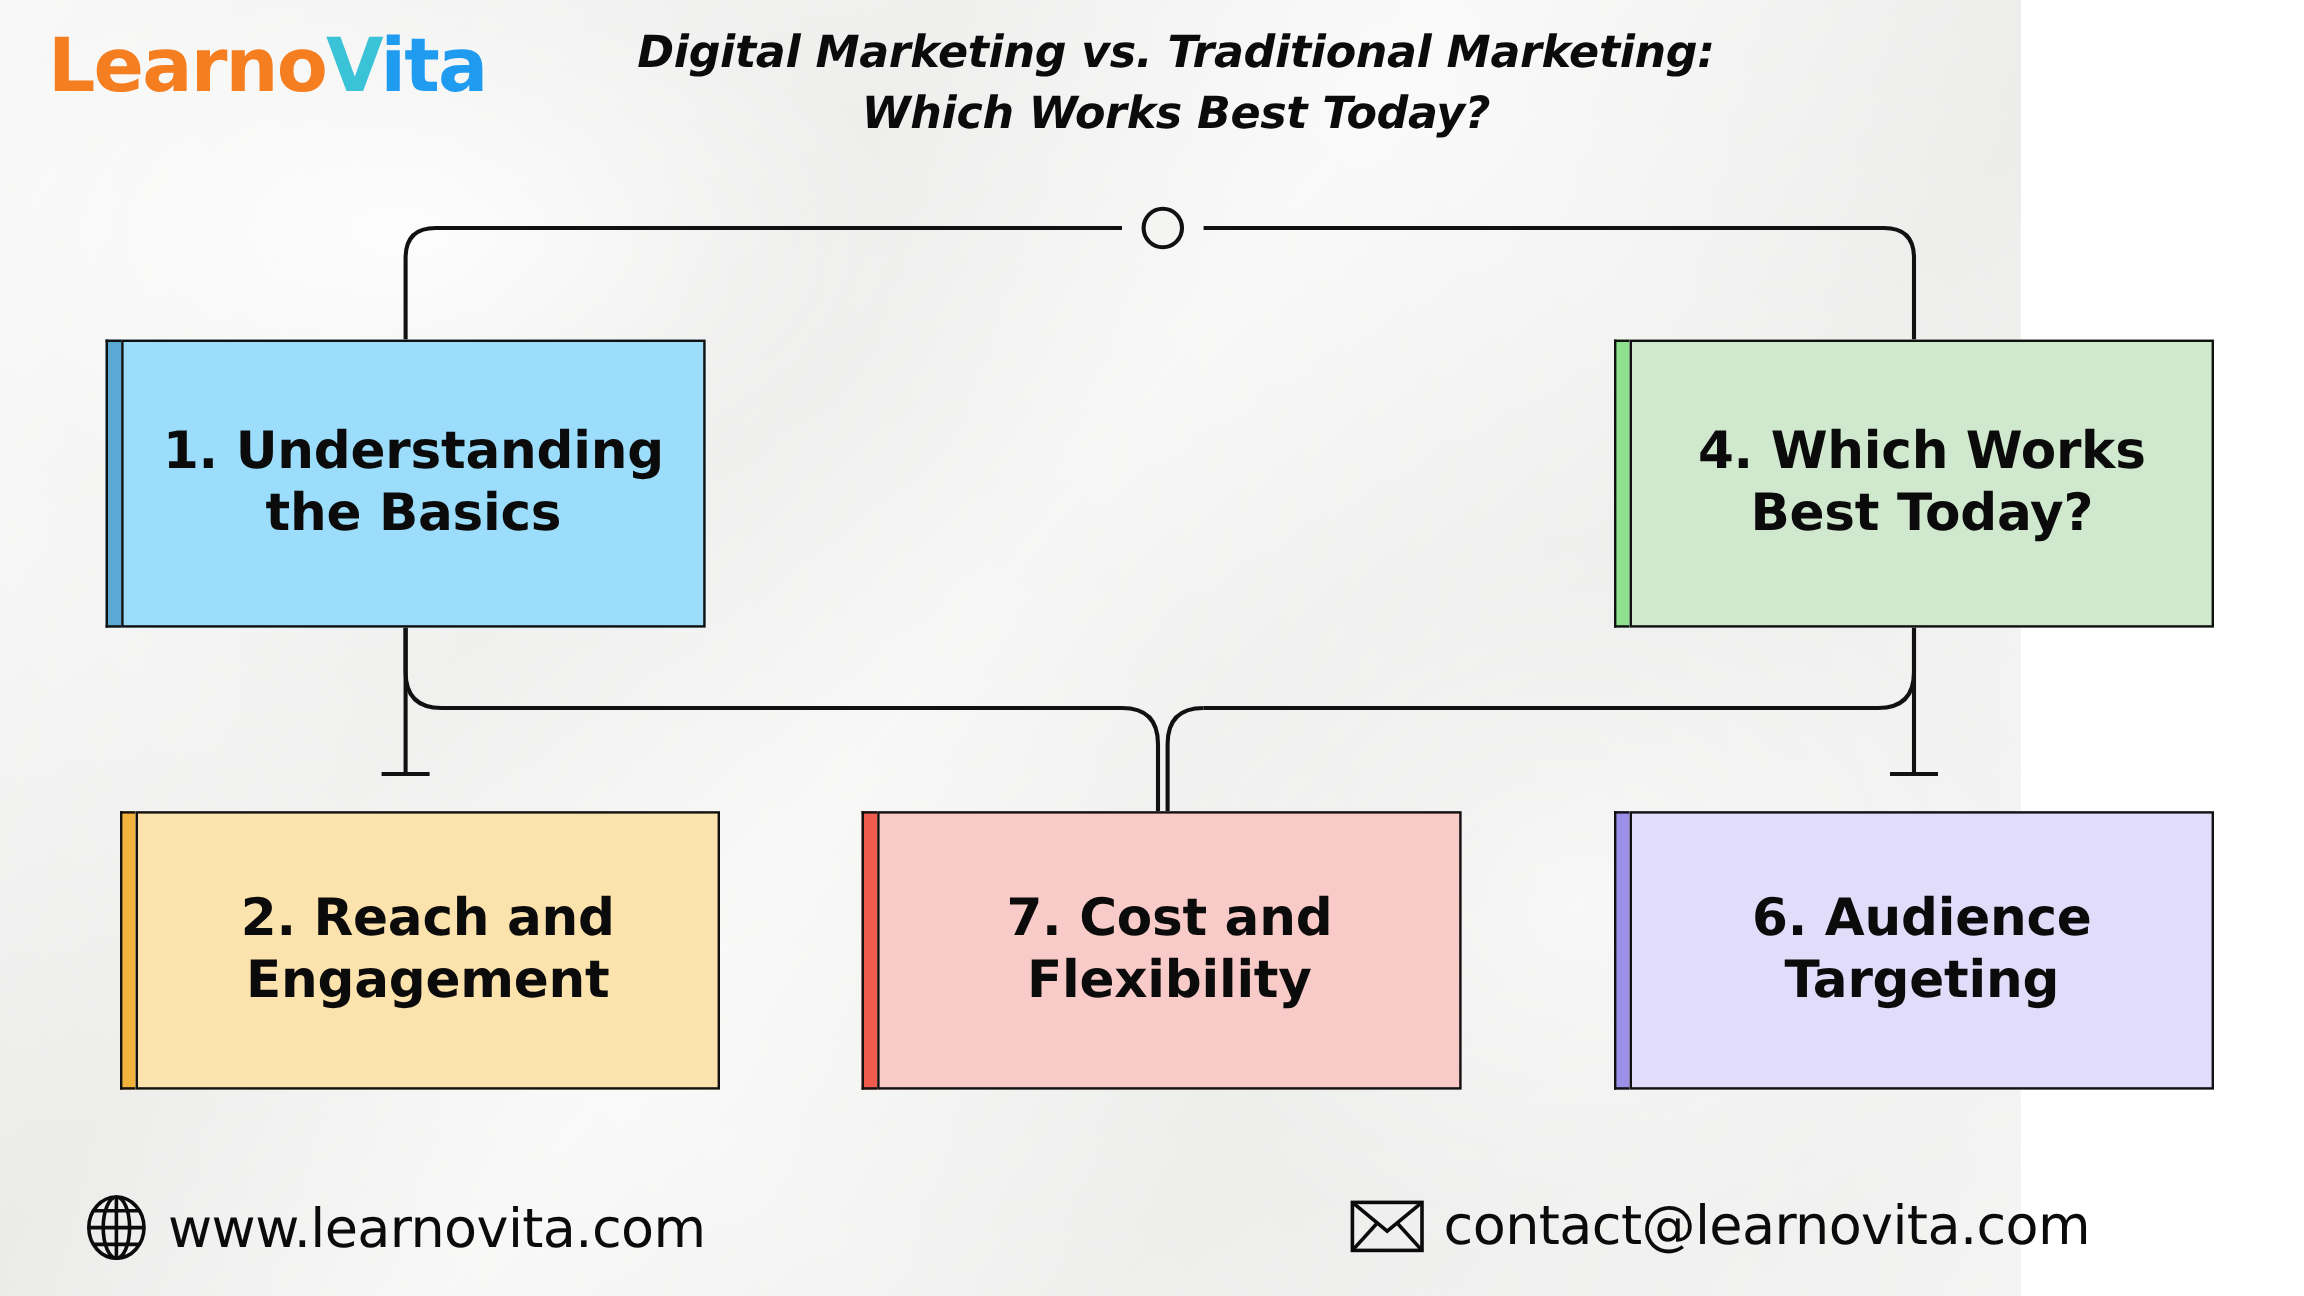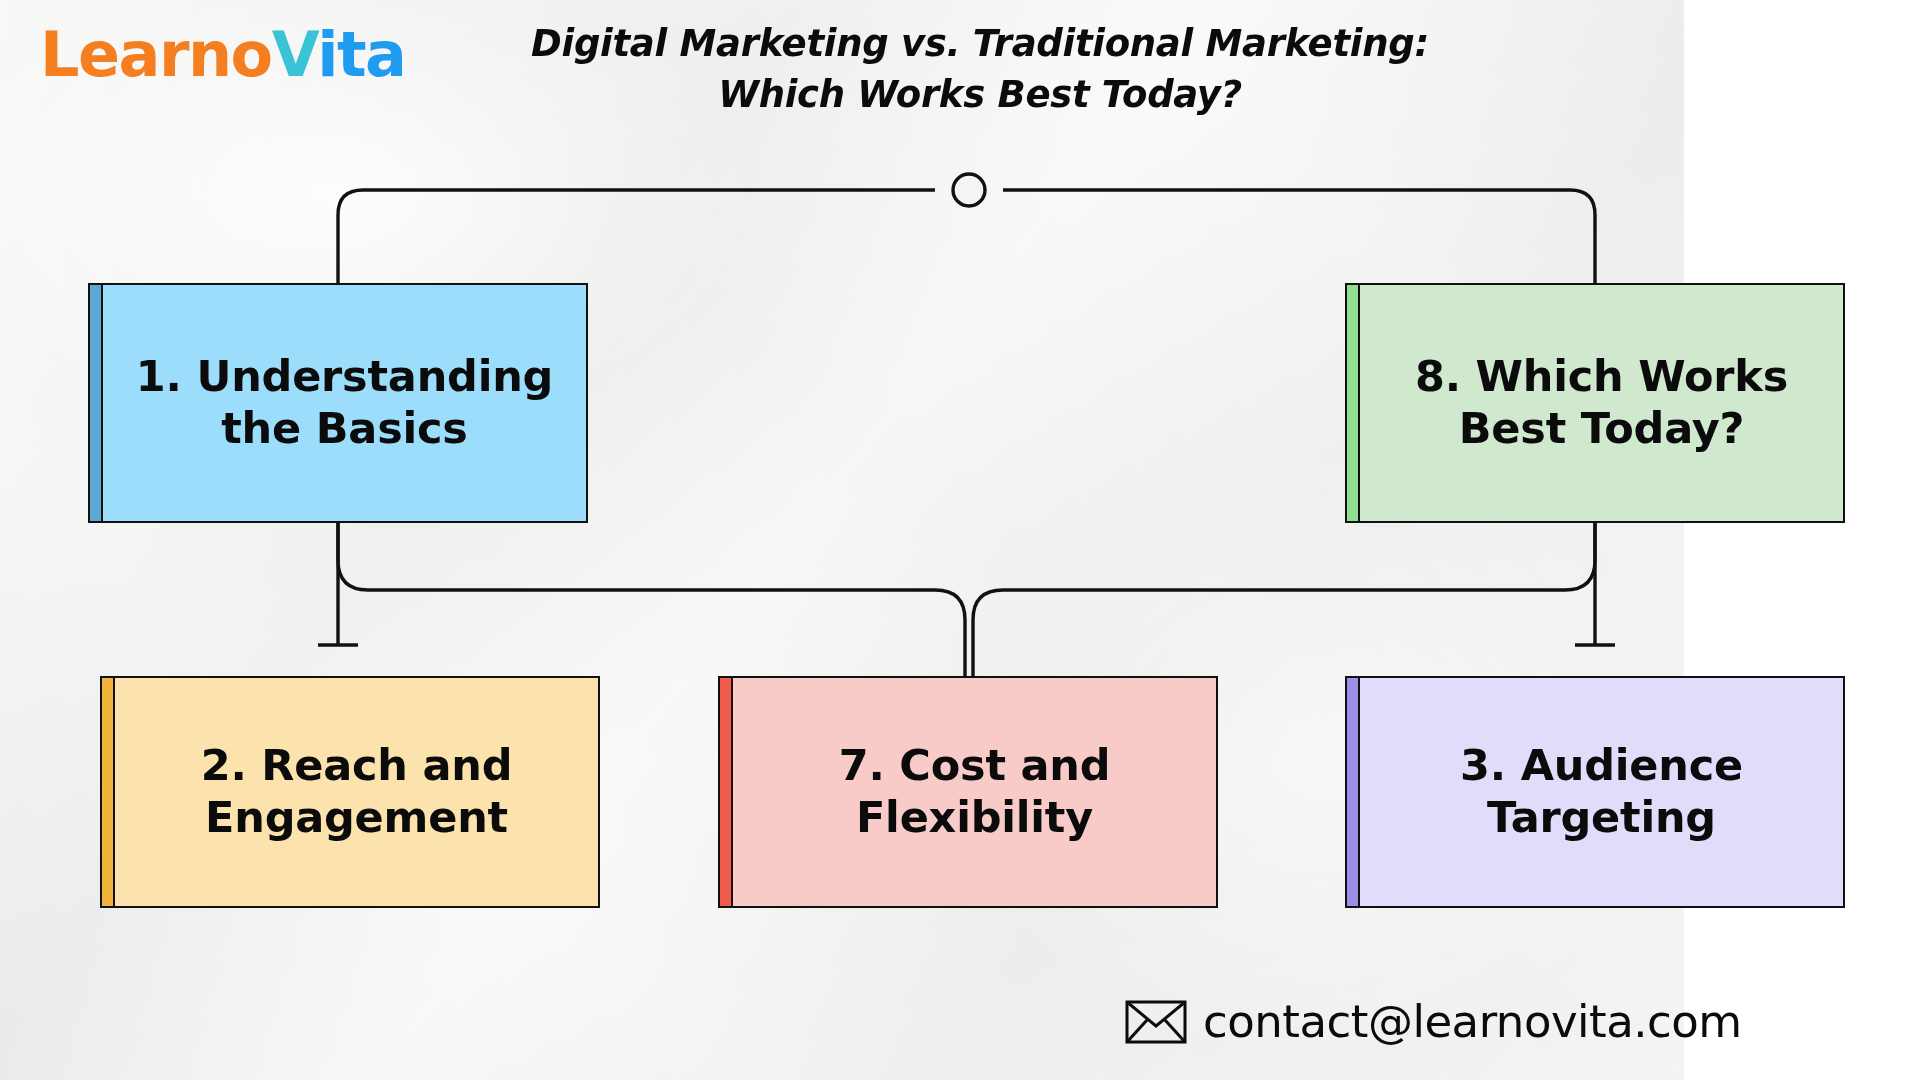--- a/index.html
+++ b/index.html
@@ -157,21 +157,21 @@
     <div class="accent" style="background: rgb(91, 168, 212);"></div>
     <div class="body" style="background: rgb(155, 221, 251);">
       <span class="label">1. Understanding
 the Basics</span>
     </div>
   </div>
 
   <div class="node" id="node-5">
     <div class="accent" style="background: rgb(143, 224, 143);"></div>
     <div class="body" style="background: rgb(208, 232, 205);">
-      <span class="label">8. Which Works
+      <span class="label">4. Which Works
 Best Today?</span>
     </div>
   </div>
 
   <div class="node" id="node-2">
     <div class="accent" style="background: rgb(242, 179, 61);"></div>
     <div class="body" style="background: rgb(252, 226, 172);">
       <span class="label">2. Reach and
 Engagement</span>
     </div>
@@ -181,25 +181,36 @@
     <div class="accent" style="background: rgb(239, 91, 76);"></div>
     <div class="body" style="background: rgb(248, 203, 200);">
       <span class="label">7. Cost and
 Flexibility</span>
     </div>
   </div>
 
   <div class="node" id="node-4">
     <div class="accent" style="background: rgb(155, 143, 232);"></div>
     <div class="body" style="background: rgb(224, 220, 250);">
-      <span class="label">3. Audience
+      <span class="label">6. Audience
 Targeting</span>
     </div>
   </div>
 
+  <div class="footer-item" id="footer-web">
+    <svg class="footer-icon" width="54" height="56" viewBox="0 0 54 56" xmlns="http://www.w3.org/2000/svg">
+      <ellipse cx="27" cy="28" rx="23" ry="25.5" fill="none" stroke="#0b0b0b" stroke-width="3"></ellipse>
+      <ellipse cx="27" cy="28" rx="11" ry="25.5" fill="none" stroke="#0b0b0b" stroke-width="3"></ellipse>
+      <line x1="27" y1="2.5" x2="27" y2="53.5" stroke="#0b0b0b" stroke-width="3"></line>
+      <line x1="4" y1="28" x2="50" y2="28" stroke="#0b0b0b" stroke-width="3"></line>
+      <line x1="8.5" y1="14" x2="45.5" y2="14" stroke="#0b0b0b" stroke-width="3"></line>
+      <line x1="8.5" y1="42" x2="45.5" y2="42" stroke="#0b0b0b" stroke-width="3"></line>
+    </svg>
+    <span class="footer-text">www.learnovita.com</span>
+  </div>
 
   <div class="footer-item" id="footer-mail">
     <svg class="footer-icon" width="62" height="48" viewBox="0 0 62 48" xmlns="http://www.w3.org/2000/svg">
       <rect x="2" y="4" width="58" height="40" fill="none" stroke="#0b0b0b" stroke-width="3"></rect>
       <path d="M 2 4 L 31 28 L 60 4" fill="none" stroke="#0b0b0b" stroke-width="3"></path>
       <path d="M 2 44 L 22 22" fill="none" stroke="#0b0b0b" stroke-width="3"></path>
       <path d="M 60 44 L 40 22" fill="none" stroke="#0b0b0b" stroke-width="3"></path>
     </svg>
     <span class="footer-text">contact@learnovita.com</span>
   </div>

